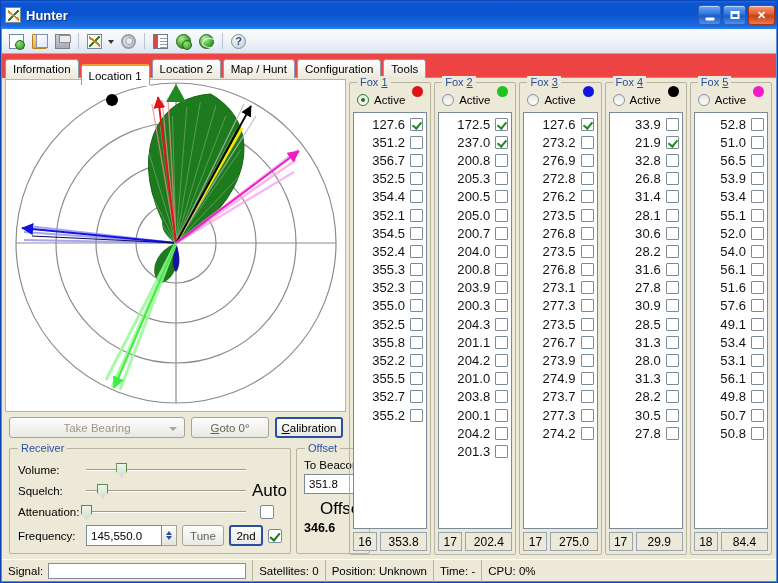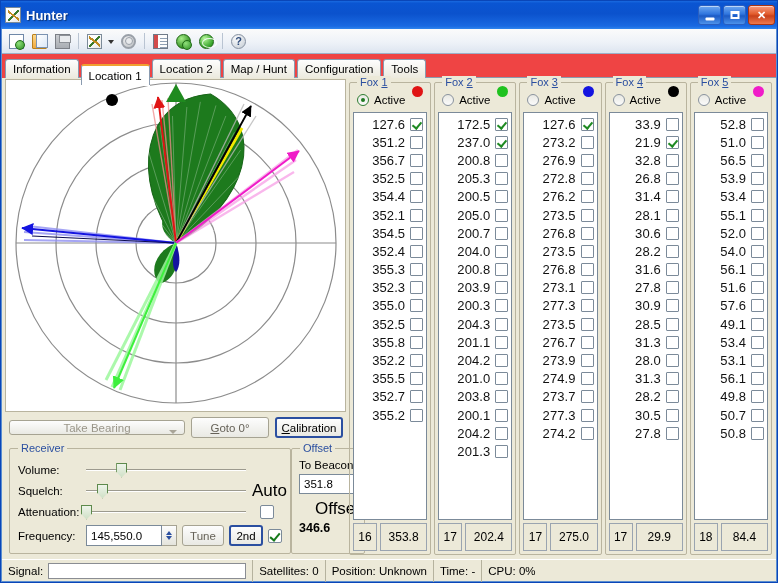--- a/index.html
+++ b/index.html
@@ -148,21 +148,21 @@
   #leftpane { width:345px; flex:none; display:flex; flex-direction:column; background:#ece9d8; }
   #rightpane { flex:1; display:flex; gap:3px; padding:4px 4px 4px 2px; min-width:0; }
 
   
   #plotbox { flex:1; background:#fff; border:1px solid #b9b49e; margin:1px 1px 0 3px; position:relative; overflow:hidden; }
   #plotbox svg { display:block; }
 
   
   #ctlrow { display:flex; align-items:center; gap:6px; padding:5px 4px 4px 7px; }
   .combo {
-    height:15px; flex:1; background:linear-gradient(to bottom,#fdfdfd,#e9e9e3);
+    height:21px; flex:1; background:linear-gradient(to bottom,#fdfdfd,#e9e9e3);
     border:1px solid #a6a392; border-radius:3px;
     display:flex; align-items:center; justify-content:center; position:relative;
     color:#9a968a; font-size:11.5px;
   }
   .combo .chev { position:absolute; right:7px; top:9px; width:0;height:0;
     border-left:4px solid transparent;border-right:4px solid transparent;border-top:4px solid #a9a598; }
   .btn {
     height:21px; padding:0 10px;
     background:linear-gradient(to bottom,#fdfdfd,#e9e9e3);
     border:1px solid #a6a392; border-radius:3px;
@@ -171,21 +171,21 @@
   }
   .btn.default { border:2px solid #2b4fa0; border-radius:3px; color:#000; }
   .u { text-decoration:underline; }
 
   
   .group { position:relative; border:1px solid #b9b49e; border-radius:2px; margin:0; }
   .group > .glabel {
     position:absolute; top:-7px; left:8px; padding:0 3px;
     background:#ece9d8; color:#2b4fa0; font-size:11px;
   }
-  #bottomrow { display:flex; padding:6px 5px 5px 7px; align-items:stretch; }
+  #bottomrow { display:flex; gap:5px; padding:6px 5px 5px 7px; align-items:stretch; }
   #receiver { flex:1; padding:10px 8px 7px 8px; }
   #offsetgrp { width:74px; padding:10px 6px 6px 7px; }
 
   .rcvrow { display:flex; align-items:center; height:21px; }
   .rcvlabel { width:68px; font-size:11.5px; color:#000; }
   .slider { position:relative; height:16px; flex:1; margin-right:6px; }
   .slider .track { position:absolute; left:0; right:0; top:7px; height:2px;
     background:#f2f1ea; border-top:1px solid #9c9a8e; border-bottom:1px solid #fff; }
   .thumb {
     position:absolute; top:1px; width:11px; height:15px;
@@ -232,21 +232,21 @@
   .foxlist {
     flex:1; background:#fff; border:1px solid #7b8a99;
     overflow:hidden; padding:2px 3px 2px 2px; min-height:0;
   }
   .fr { display:flex; align-items:center; justify-content:flex-end; gap:5px; height:18.2px; }
   .fr .v { font-size:13px; color:#111; letter-spacing:.1px; font-family:"Liberation Sans",sans-serif; }
   .fr .c { width:13px; height:13px; border:1px solid #7b8a99; background:#fff; border-radius:1px; position:relative; flex:none; }
   .fr .c.on::after { content:""; position:absolute; left:3px; top:1px; width:4px; height:7px;
     border:solid #1e8a22; border-width:0 2px 2px 0; transform:rotate(40deg); }
   .foxfoot { display:flex; gap:3px; margin-top:3px; }
-  .ff { height:28px; background:#ece9d8; border:1px solid #9aa4b0;
+  .ff { height:19px; background:#ece9d8; border:1px solid #9aa4b0;
         display:flex; align-items:center; justify-content:center; font-size:12px; }
   .ff.n { width:24px; flex:none; }
   .ff.b { flex:1; }
 
   
   #status {
     flex:none; height:22px; background:#ece9d8; border-top:1px solid #fff;
     display:flex; align-items:center; font-size:11.5px;
   }
   .sb { height:22px; display:flex; align-items:center; padding:0 6px;

